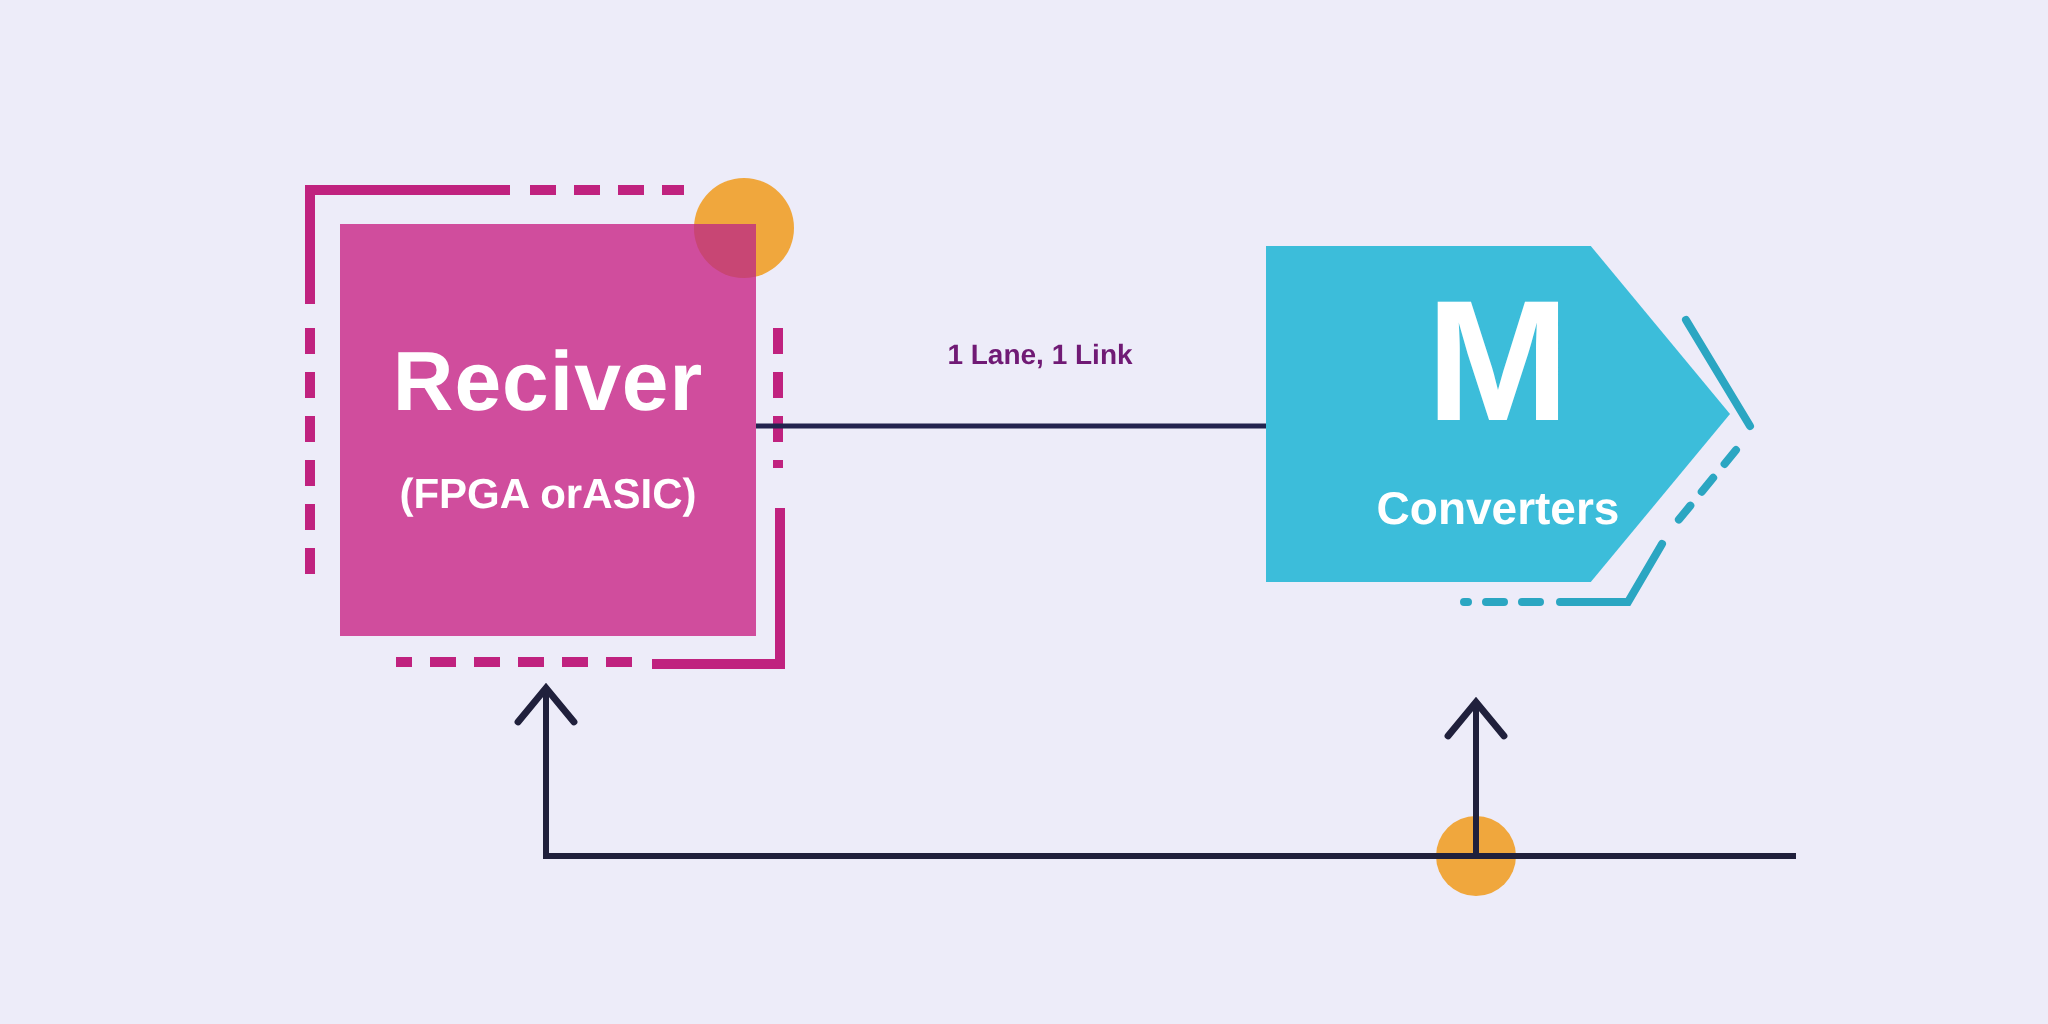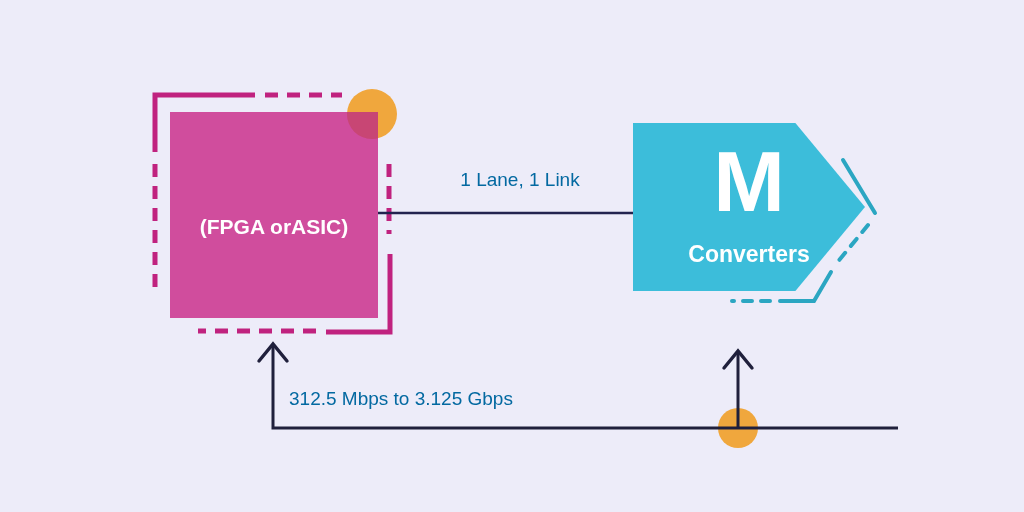--- a/index.html
+++ b/index.html
@@ -20,21 +20,21 @@
   #receiver-title{color:#fff;font-size:42px;font-weight:700;line-height:1;letter-spacing:0.5px;}
   #receiver-subtitle{color:#fff;font-size:21px;font-weight:700;margin-top:24px;}
   #converters-block{
     left:633px;top:123px;width:232px;height:168px;
     background:#3cbdda;
     clip-path:polygon(0 0,70% 0,100% 50%,70% 100%,0 100%);
   }
   #converters-inner{width:190px;display:flex;flex-direction:column;align-items:center;justify-content:center;}
   #converters-letter{color:#fff;font-size:86px;font-weight:700;line-height:0.82;}
   #converters-label{color:#fff;font-size:23px;font-weight:700;margin-top:24px;}
-  .diagram-label{position:absolute;z-index:2;color:#0369a1;font-weight:400;font-size:19px;white-space:nowrap;}
+  .diagram-label{position:absolute;z-index:2;color:#701a75;font-weight:700;font-size:14px;white-space:nowrap;}
   #link-label{left:435px;top:169px;width:170px;text-align:center;}
   #rate-label{left:289px;top:388px;}
   #frame-clock-label{left:761px;top:390px;}
 </style>
 </head>
 <body>
 
 <div id="canvas">
 
   <svg id="base-layer" class="layer" viewBox="0 0 1024 512">
@@ -62,32 +62,32 @@
 
     <g fill="none" stroke="#2ba6c2" stroke-width="4" stroke-linecap="round">
       <line x1="843" y1="160" x2="875" y2="213"></line>
       <line x1="868" y1="225" x2="836" y2="264" stroke-dasharray="9 9"></line>
       <path d="M 831 272 L 814 301 L 780 301"></path>
       <line x1="770" y1="301" x2="732" y2="301" stroke-dasharray="9 9"></line>
     </g>
   </svg>
 
   <div id="receiver-block" class="block">
+    <div id="receiver-title">Reciver</div>
     <div id="receiver-subtitle">(FPGA orASIC)</div>
   </div>
 
   <div id="converters-block" class="block">
     <div id="converters-inner">
       <div id="converters-letter">M</div>
       <div id="converters-label">Converters</div>
     </div>
   </div>
 
   <div id="link-label" class="diagram-label">1 Lane, 1 Link</div>
-  <div id="rate-label" class="diagram-label">312.5 Mbps to 3.125 Gbps</div>
 
   <svg id="overlap-layer" class="layer" viewBox="0 0 1024 512">
     <defs>
       <clipPath id="square-clip">
           <rect x="170" y="112" width="208" height="206"></rect>
         </clipPath>
     </defs>
     <circle cx="372" cy="114" r="25" clip-path="url(#square-clip)" fill="#c84674"></circle>
   </svg>
 

